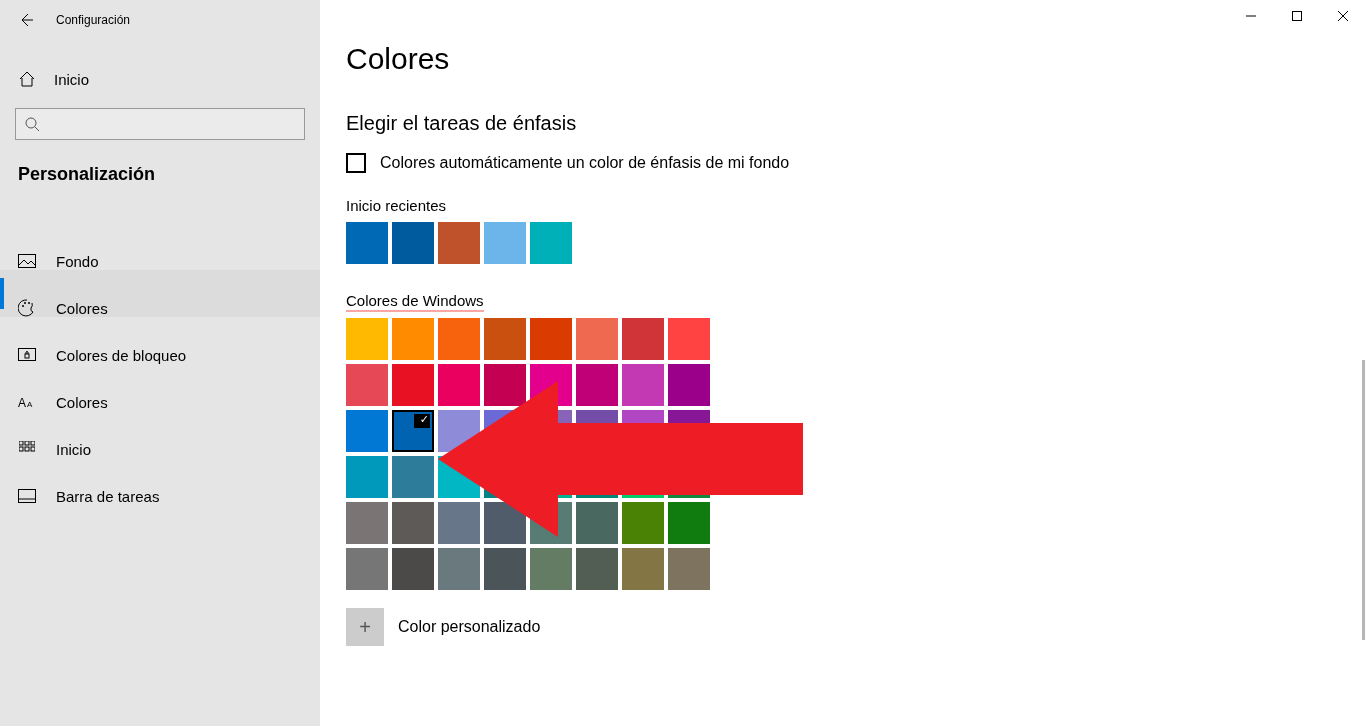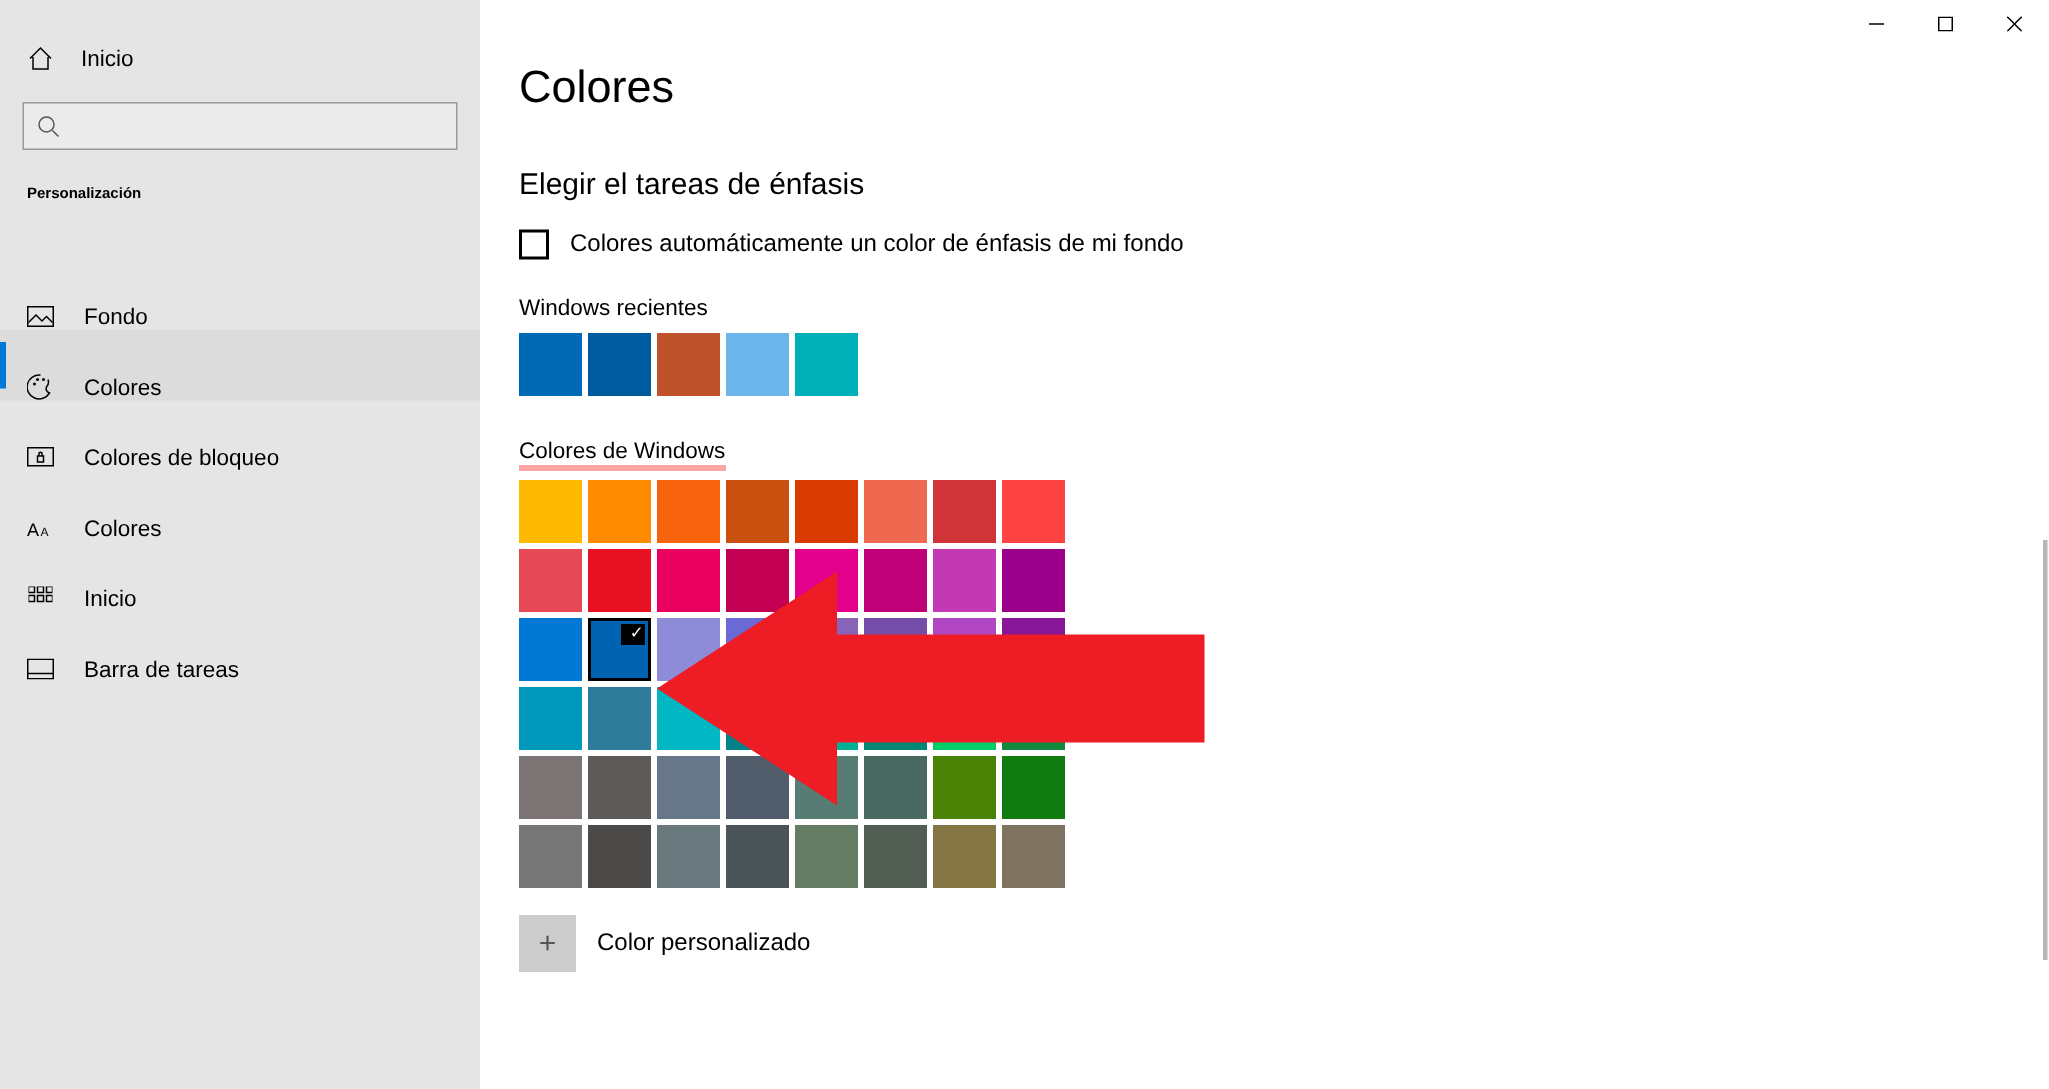--- a/index.html
+++ b/index.html
@@ -9,56 +9,65 @@
   .titlebar { height: 40px; display: flex; align-items: center; padding-left: 18px; gap: 22px; }
   .titlebar .back { width: 16px; height: 16px; display: flex; align-items: center; justify-content: center; }
   .titlebar .title { font-size: 12px; color: #000; }
   .home-row { display: flex; align-items: center; height: 42px; padding-left: 18px; gap: 18px; margin-top: 18px; }
   .home-row .icon { width: 18px; height: 18px; }
   .home-row .label { font-size: 15px; }
   .searchwrap { padding: 8px 15px 12px 15px; }
   .searchbox { width: 100%; height: 32px; border: 1px solid #999; background: #ebebeb; display: flex; align-items: center; padding: 0 8px; }
   .searchbox input { flex: 1; border: none; background: transparent; outline: none; font-size: 14px; color: #555; }
   .searchbox .sicon { width: 16px; height: 16px; }
-  .category { font-size: 10px; font-weight: 600; padding: 12px 18px 14px 18px; }
+  .category { font-size: 18px; font-weight: 600; padding: 12px 18px 14px 18px; }
   .navlist { display: flex; flex-direction: column; margin-top: 24px; }
   .navitem { height: 47px; display: flex; align-items: flex-end; padding-left: 18px; gap: 20px; position: relative; cursor: default; }
   .navitem .icon { width: 18px; height: 18px; display:flex; align-items:center; justify-content:center;}
   .navitem .label { font-size: 15px; }
   .navitem.active::before { content: ""; position: absolute; left: 0; top: 8px; bottom: 8px; width: 4px; background: #0078d7; }
   .navitem.active { background: #dcdcdc; }
 
   .main { flex: 1; background: #fff; padding: 42px 0 0 26px; position: relative; overflow: hidden; }
   .main h1 { font-size: 30px; font-weight: 400; margin-bottom: 36px; }
   .section-title { font-size: 20px; font-weight: 400; margin-bottom: 18px; }
   .chkrow { display: flex; align-items: center; gap: 14px; margin-bottom: 24px; }
   .chkbox { width: 20px; height: 20px; border: 2px solid #000; }
   .subhead { font-size: 15px; margin-bottom: 8px; }
   .swatch-row { display: flex; gap: 4px; margin-bottom: 28px; }
   .swatch-row .sw { width: 42px; height: 42px; }
-  .winhead { font-size: 15px; margin-bottom: 6px; width:138px; border-bottom:4px solid #fca5a5; display:inline-block; padding-bottom:1px;}
+  .winhead { font-size: 15px; margin-bottom: 6px; width:138px; border-bottom:2px solid #fca5a5; display:inline-block; padding-bottom:1px;}
   .grid { display: flex; flex-direction: column; gap: 4px; }
   .grow { display: flex; gap: 4px; }
   .grow .sw { width: 42px; height: 42px; position: relative; }
   .sw.sel { border: 2px solid #000; }
   .sw.sel::after { content: ""; position: absolute; right: 2px; top: 2px; width: 16px; height: 14px; background: #000; }
   .sw.sel .chk { position:absolute; right:3px; top:1px; color:#fff; font-size:11px; z-index:2;}
   .custom { display: flex; align-items: center; gap: 14px; margin-top: 18px; }
   .custom .plus { width: 38px; height: 38px; background: #ccc; display:flex; align-items:center; justify-content:center; font-size:20px; color:#555; font-weight:300;}
   .winctrl { position: absolute; top: 0; right: 0; display: flex; }
   .winctrl div { width: 46px; height: 32px; display:flex; align-items:center; justify-content:center; }
 
   .arrow { position:absolute; left:438px; top:381px; pointer-events:none; }
   .scrollthumb { position:absolute; right:1px; top:360px; width:3px; height:280px; background:#b6b6b6; }
 </style>
 </head>
 <body>
 
 <div class="app">
   <div class="sidebar">
+    <div class="titlebar">
+      <span class="back">
+        <svg width="16" height="16" viewBox="0 0 16 16">
+            <path d="M10 2 L4 8 L10 14" stroke="#000" stroke-width="1" fill="none"></path>
+            <line x1="4" y1="8" x2="15" y2="8" stroke="#000" stroke-width="1"></line>
+          </svg>
+      </span>
+      <span class="title">Configuración</span>
+    </div>
     <div class="home-row">
       <span class="icon">
         <svg width="18" height="18" viewBox="0 0 18 18">
             <path d="M2 9 L9 2 L16 9 M4 8 V16 H14 V8" stroke="#000" stroke-width="1" fill="none"></path>
           </svg>
       </span>
       <span class="label">Inicio</span>
     </div>
     <div class="searchwrap">
       <div class="searchbox">
@@ -136,21 +145,21 @@
     </div>
   </div>
 
   <div class="main">
     <h1>Colores</h1>
     <div class="section-title">Elegir el tareas de énfasis</div>
     <div class="chkrow">
       <div class="chkbox"></div>
       <span>Colores automáticamente un color de énfasis de mi fondo</span>
     </div>
-    <div class="subhead">Windows recientes</div>
+    <div class="subhead">Inicio recientes</div>
     <div class="swatch-row" id="recent-row">
         <div class="sw" style="background: rgb(0, 105, 182);"></div>
         <div class="sw" style="background: rgb(0, 90, 158);"></div>
         <div class="sw" style="background: rgb(192, 82, 43);"></div>
         <div class="sw" style="background: rgb(107, 181, 234);"></div>
         <div class="sw" style="background: rgb(0, 176, 185);"></div>
       </div>
     <div class="winhead">Colores de Windows</div>
     <div class="grid" id="color-grid">
         <div class="grow">

